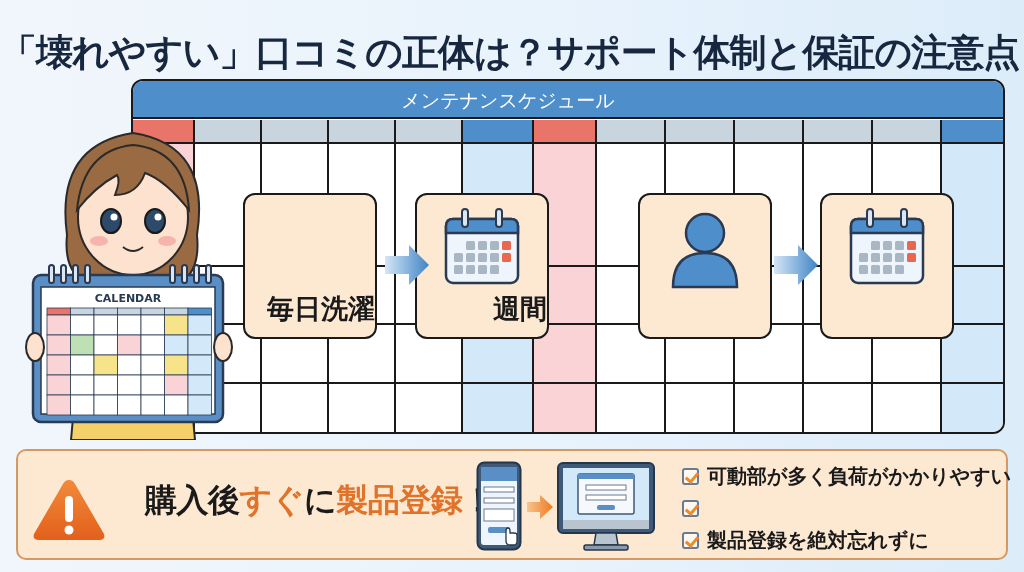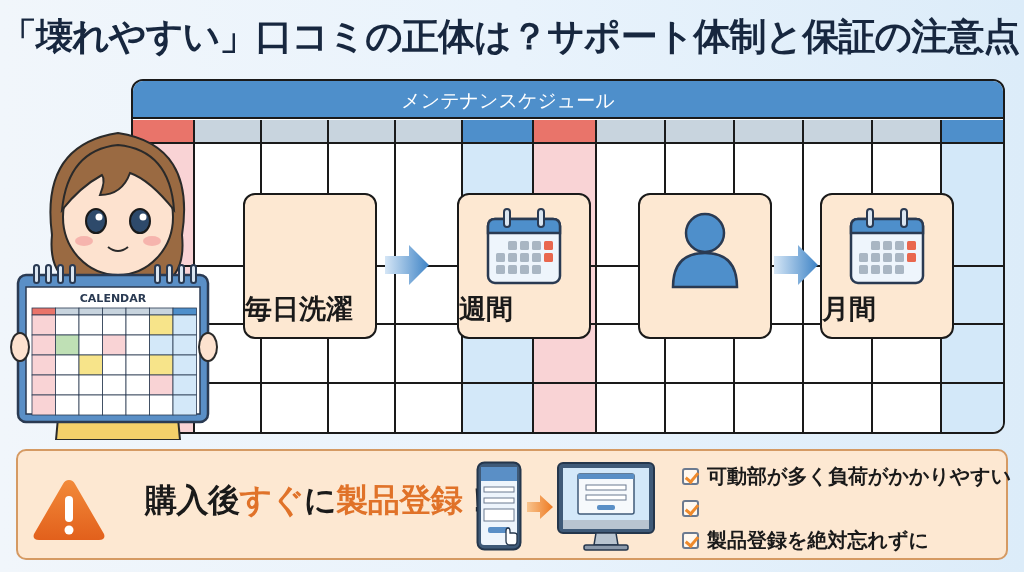--- a/index.html
+++ b/index.html
@@ -3,21 +3,21 @@
 <meta charset="utf-8">
 <style>
   * { box-sizing: border-box; margin: 0; padding: 0; }
   html, body { width: 1024px; height: 572px; overflow: hidden; }
   body {
     position: relative;
     background: linear-gradient(90deg, #f1f6fb 0%, #e9f3fc 50%, #dcecf9 100%);
     font-family: "DejaVu Sans", sans-serif;
   }
   .title {
-    position: absolute; left: 0; top: 12px; width: 936px;
+    position: absolute; left: 0; top: 28px; width: 936px;
     text-align: center; font-size: 37px; font-weight: bold;
     color: #17273f; letter-spacing: -1px; white-space: nowrap;
     font-family: "DejaVu Sans", sans-serif;
   }
   
   .board {
     position: absolute; left: 131px; top: 79px; width: 874px; height: 355px;
     border: 2.5px solid #1a1a1a; border-radius: 12px; background: #fff; overflow: hidden;
   }
   .board-header {
@@ -28,27 +28,27 @@
   }
   .col { position: absolute; top: 39px; bottom: 0; border-right: 2px solid #1a1a1a; }
   .col .day { position: absolute; left: 0; right: 0; top: 0; height: 24px; border-bottom: 2px solid #1a1a1a; }
   .hline { position: absolute; left: 0; right: 0; height: 0; border-top: 2px solid #1a1a1a; }
   
   .card {
     position: absolute; width: 134px; height: 146px; top: 193px;
     background: #fde8d2; border: 2.5px solid #1a1a1a; border-radius: 12px;
   }
   .card .label {
-    position: absolute; left: 0; right: 0; bottom: 10px; text-align: left;
+    position: absolute; left: 0; right: 0; bottom: 10px; text-align: right;
     font-size: 27px; font-weight: bold; color: #1a1a1a; white-space: nowrap;
   }
   .card .icon { position: absolute; left: 50%; top: 12px; transform: translateX(-50%); }
   .arrow { position: absolute; top: 243px; }
   
-  .character { position: absolute; left: 10px; top: 125px; }
+  .character { position: absolute; left: 25px; top: 125px; }
   
   .panel {
     position: absolute; left: 16px; top: 449px; width: 992px; height: 111px;
     background: #fde8d2; border: 2px solid #d59a63; border-radius: 10px;
   }
   .warn-icon { position: absolute; left: 31px; top: 476px; }
   .warn-text {
     position: absolute; left: 112px; top: 479px; font-size: 32px; font-weight: bold;
     color: #1a1a1a; white-space: nowrap; letter-spacing: -0.5px; margin-left: 33px;
   }
@@ -204,21 +204,21 @@
 
     <ellipse cx="10" cy="222" rx="9" ry="14" fill="#fde2cf" stroke="#2a2a2a" stroke-width="2"></ellipse>
     <ellipse cx="198" cy="222" rx="9" ry="14" fill="#fde2cf" stroke="#2a2a2a" stroke-width="2"></ellipse>
   </svg>
 </div>
 
 <div class="card" style="left:243px;">
   <div class="label">毎日洗濯</div>
 </div>
 
-<div class="card" style="left:457px;">
+<div class="card" style="left:415px;">
   <div class="icon">
     <svg width="80" height="82" viewBox="0 0 80 82" class="cal-icon">
         <rect x="4" y="12" width="72" height="64" rx="7" fill="#eef5fc" stroke="#2a3a52" stroke-width="2.5"></rect>
         <path d="M4 19 Q4 12 11 12 H69 Q76 12 76 19 V26 H4 Z" fill="#4e8fcb" stroke="#2a3a52" stroke-width="2.5"></path>
         <rect x="20" y="2" width="6" height="18" rx="3" fill="#dbe6f1" stroke="#2a3a52" stroke-width="2"></rect>
         <rect x="54" y="2" width="6" height="18" rx="3" fill="#dbe6f1" stroke="#2a3a52" stroke-width="2"></rect>
         <rect x="24" y="34" width="9" height="9" rx="1.5" fill="#a9b6c3"></rect>
         <rect x="36" y="34" width="9" height="9" rx="1.5" fill="#a9b6c3"></rect>
         <rect x="48" y="34" width="9" height="9" rx="1.5" fill="#a9b6c3"></rect>
         <rect x="60" y="34" width="9" height="9" rx="1.5" fill="#e9674e"></rect>
@@ -260,21 +260,20 @@
         <rect x="24" y="46" width="9" height="9" rx="1.5" fill="#a9b6c3"></rect>
         <rect x="36" y="46" width="9" height="9" rx="1.5" fill="#a9b6c3"></rect>
         <rect x="48" y="46" width="9" height="9" rx="1.5" fill="#a9b6c3"></rect>
         <rect x="60" y="46" width="9" height="9" rx="1.5" fill="#e9674e"></rect>
         <rect x="12" y="58" width="9" height="9" rx="1.5" fill="#a9b6c3"></rect>
         <rect x="24" y="58" width="9" height="9" rx="1.5" fill="#a9b6c3"></rect>
         <rect x="36" y="58" width="9" height="9" rx="1.5" fill="#a9b6c3"></rect>
         <rect x="48" y="58" width="9" height="9" rx="1.5" fill="#a9b6c3"></rect>
       </svg>
   </div>
-  <div class="label">月間</div>
 </div>
 
 <div class="arrow" style="left:385px;">
   <svg width="44" height="44" viewBox="0 0 44 44">
     <defs>
         <linearGradient id="ga" x1="0" x2="1">
           <stop offset="0" stop-color="#d5e6f6"></stop>
           <stop offset="1" stop-color="#3f84c6"></stop>
         </linearGradient>
       </defs>

